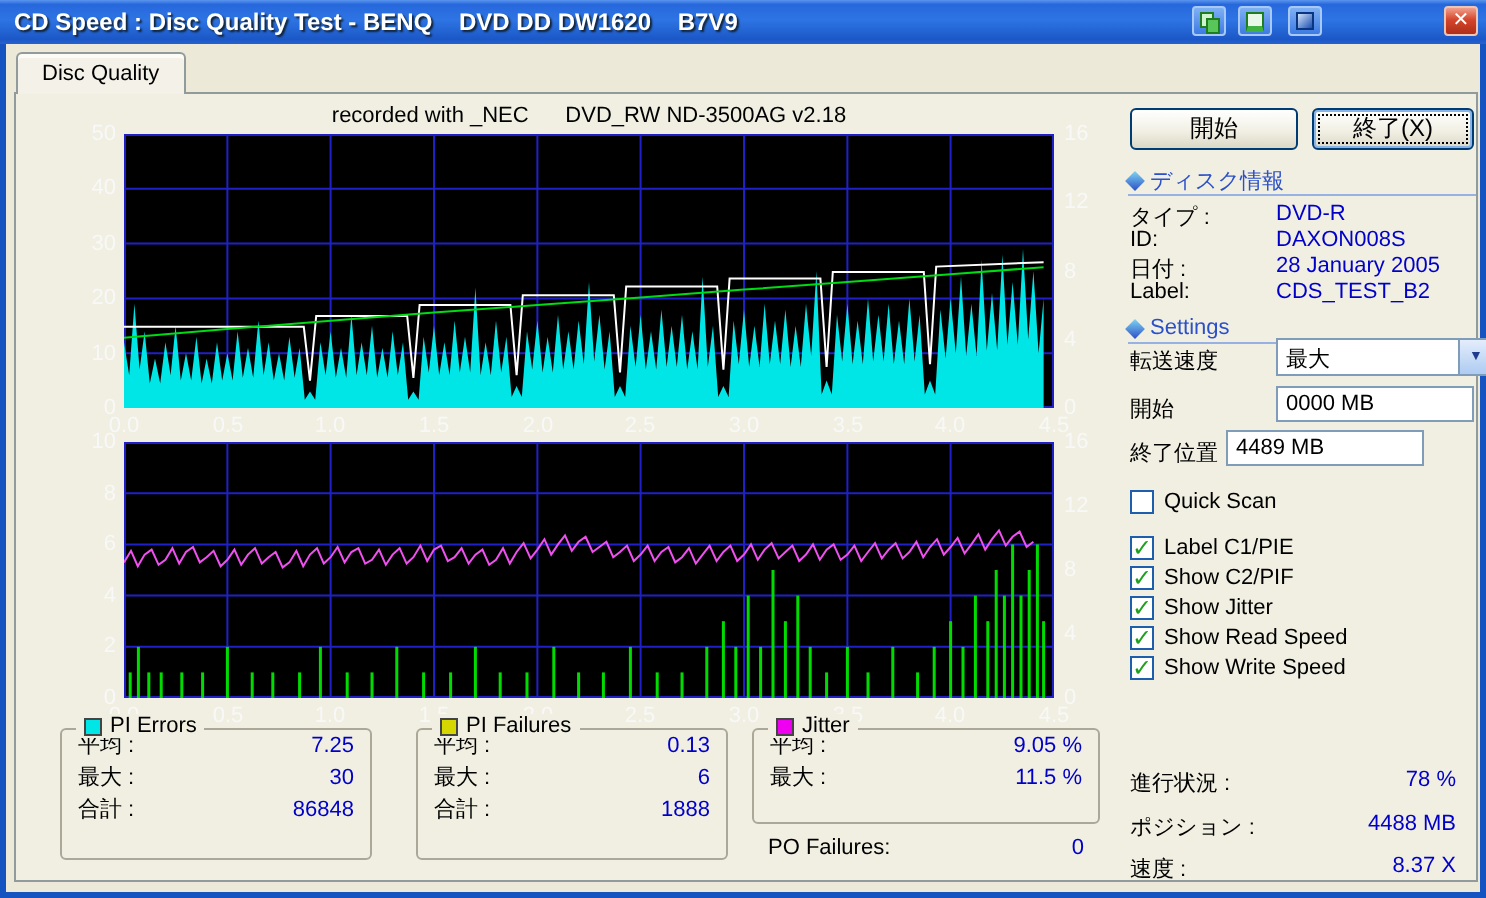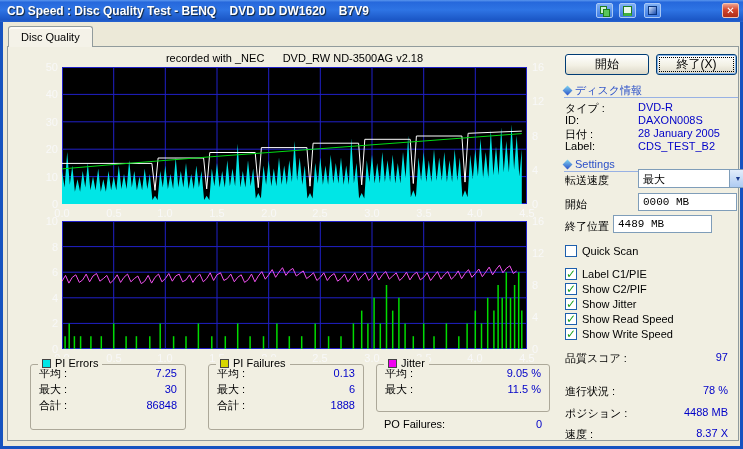--- a/index.html
+++ b/index.html
@@ -58,21 +58,21 @@
     transform:rotate(45deg); display:inline-block; }
   .inforow { position:absolute; left:557px; width:173px; height:13px; }
   .il { position:absolute; left:0; color:#000; }
   .iv { position:absolute; left:73px; color:#0000C8; }
   .slabel { position:absolute; left:557px; color:#000; }
   .combo { position:absolute; background:#fff; border:1px solid #7F9DB9; display:flex; }
   .combo-text { flex:1; padding:2px 0 0 4px; color:#000; }
   .combo-btn { width:17px; background:linear-gradient(180deg,#E3EDFB,#AECBF2); border-left:1px solid #7F9DB9;
     color:#1D3C8F; font-size:7px; display:flex; align-items:center; justify-content:center; }
   .xpinput { position:absolute; height:18px; border:1px solid #7F9DB9; background:#fff;
-    padding:0 0 0 4px; font-size:11px; color:#000; font-family:Liberation Mono, monospace; }
+    padding:0 0 0 4px; font-size:11px; color:#000; font-family:Liberation Sans, sans-serif; }
   .cb { position:absolute; left:557px; display:flex; align-items:flex-end; gap:5px; height:14px; }
   .cbbox { width:12px; height:12px; background:#fff; border:1px solid #1D5FAD; position:relative; }
   .cbbox.checked::after { content:"✓"; color:#1FA11F; font-weight:bold; font-size:12px;
     position:absolute; left:0px; top:-2px; }
   .cblabel { color:#000; }
   .strow { position:absolute; left:557px; width:163px; height:13px; }
   .stl { position:absolute; left:0; color:#000; }
   .stv { position:absolute; right:0; text-align:right; color:#0000C8; }
 </style>
 </head>
@@ -351,24 +351,20 @@
       </div>
       <div class="cb" style="top:264px">
         <span class="cbbox checked"></span>
         <span class="cblabel">Show Read Speed</span>
       </div>
       <div class="cb" style="top:279px">
         <span class="cbbox checked"></span>
         <span class="cblabel">Show Write Speed</span>
       </div>
 
-      <div class="strow" style="top:304px">
-          <span class="stl">品質スコア :</span>
-          <span class="stv">97</span>
-        </div>
       <div class="strow" style="top:337px">
           <span class="stl">進行状況 :</span>
           <span class="stv">78 %</span>
         </div>
       <div class="strow" style="top:359px">
           <span class="stl">ポジション :</span>
           <span class="stv">4488 MB</span>
         </div>
       <div class="strow" style="top:380px">
           <span class="stl">速度 :</span>

